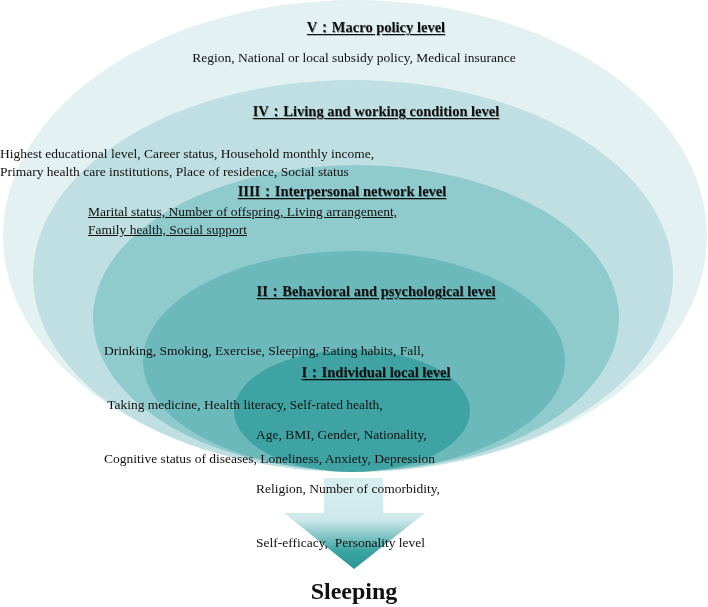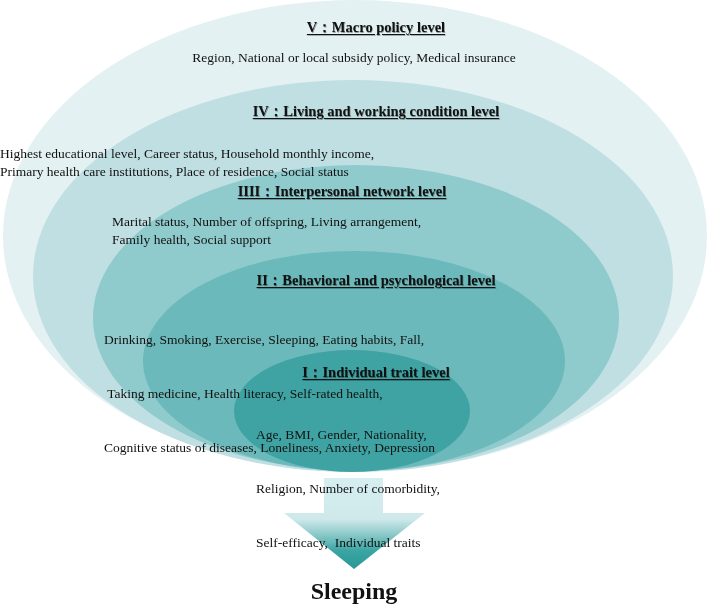--- a/index.html
+++ b/index.html
@@ -46,37 +46,37 @@
 <div class="block" style="left:0; width:708px; top:102px;">
   <div class="title">IV：Living and working condition level</div>
   <div class="items left" style="margin-top:24px; ">
     <div>Highest educational level, Career status, Household monthly income,</div>
     <div>Primary health care institutions, Place of residence, Social status</div>
   </div>
 </div>
 
 <div class="block" style="left:0; width:640px; top:182px;">
   <div class="title">IIII：Interpersonal network level</div>
-  <div class="items left" style="margin-top:12px; padding-left:112px;">
+  <div class="items left" style="margin-top:2px; padding-left:88px;text-decoration:underline;">
     <div>Marital status, Number of offspring, Living arrangement,</div>
     <div>Family health, Social support</div>
   </div>
 </div>
 
-<div class="block" style="left:0; width:708px; top:271px;">
+<div class="block" style="left:0; width:708px; top:282px;">
   <div class="title">II：Behavioral and psychological level</div>
   <div class="items left" style="margin-top:5px; padding-left:104px; white-space:pre;">
     <div>Drinking, Smoking, Exercise, Sleeping, Eating habits, Fall,</div>
     <div> Taking medicine, Health literacy, Self-rated health,</div>
     <div>Cognitive status of diseases, Loneliness, Anxiety, Depression</div>
   </div>
 </div>
 
 <div class="block" style="left:0; width:708px; top:363px;">
-  <div class="title">I：Individual trait level</div>
+  <div class="title">I：Individual local level</div>
   <div class="items left" style="margin-top:8px; padding-left:256px; white-space:pre;">
     <div>Age, BMI, Gender, Nationality,</div>
     <div>Religion, Number of comorbidity,</div>
-    <div>Self-efficacy,  Individual traits</div>
+    <div>Self-efficacy,  Personality level</div>
   </div>
 </div>
 
 <div class="frailty">Sleeping</div>
 
 </body></html>

